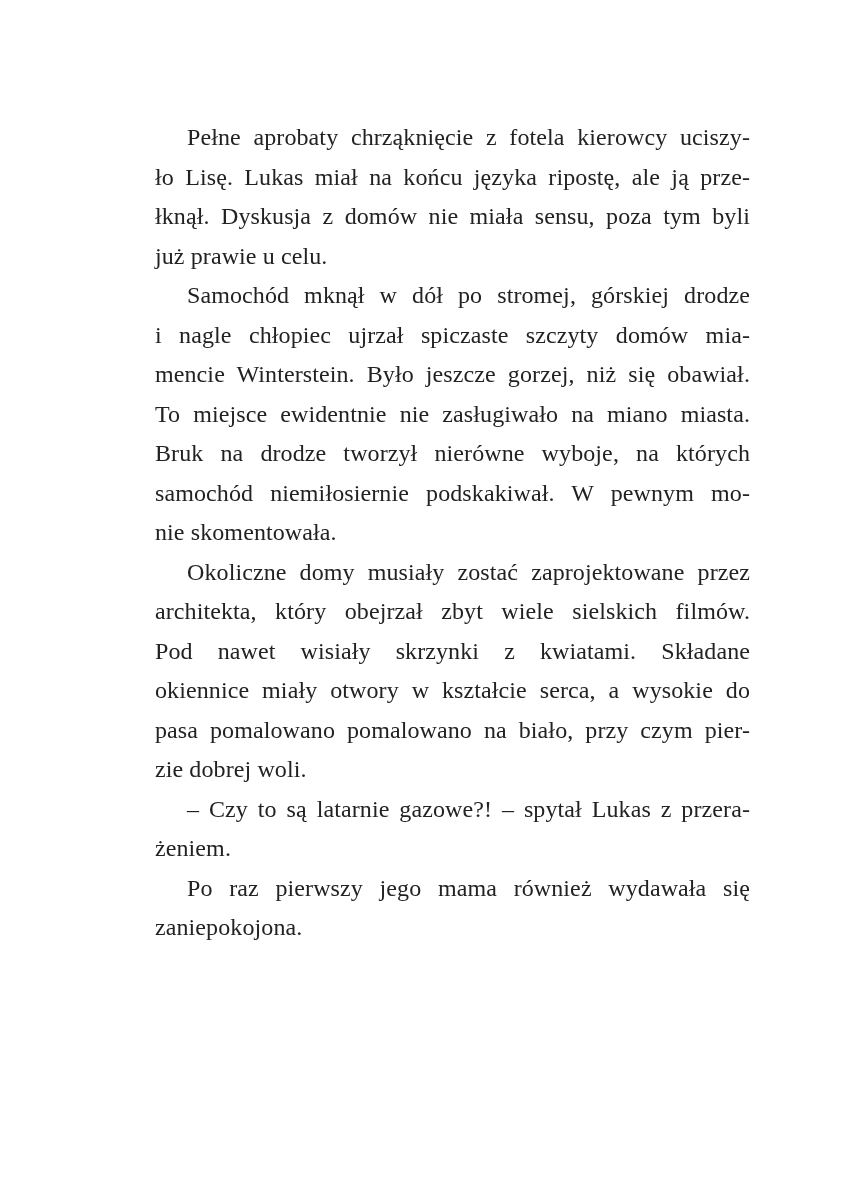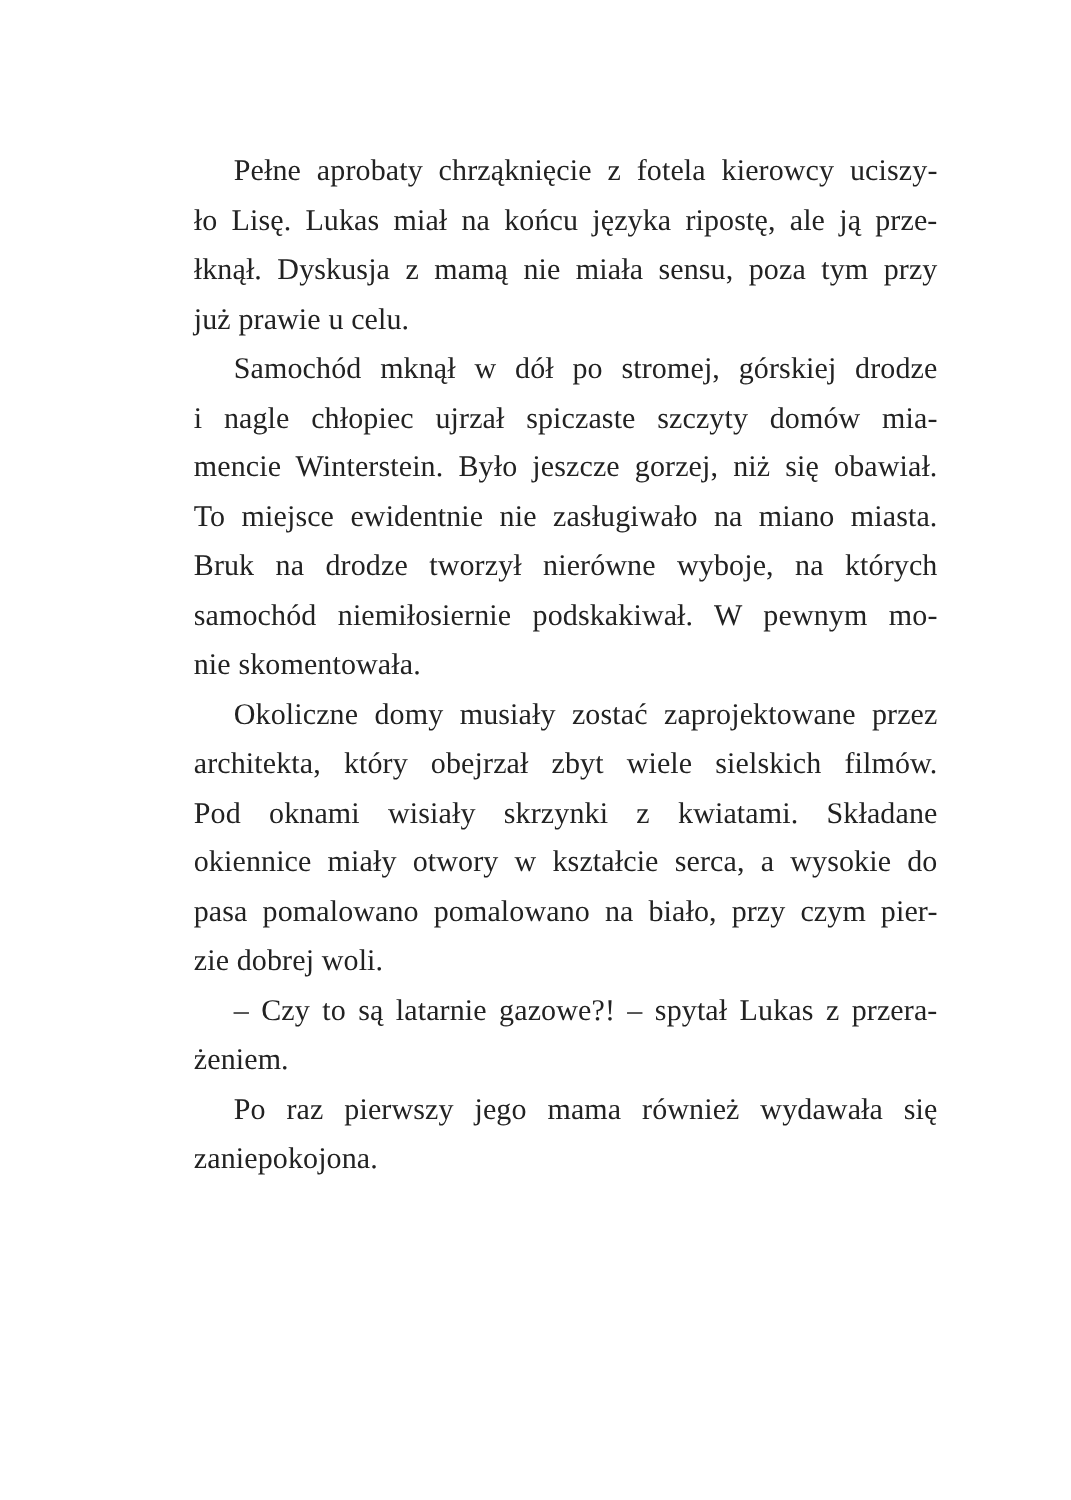--- a/index.html
+++ b/index.html
@@ -72,32 +72,32 @@
   .star.s5 { left: 158px; top: 30px; transform: rotate(15deg); }
 </style>
 </head>
 <body>
 
 <div class="page">
 
   <main class="text-block">
       <div class="line first">Pełne aprobaty chrząknięcie z fotela kierowcy uciszy-</div>
       <div class="line">ło Lisę. Lukas miał na końcu języka ripostę, ale ją prze-</div>
-      <div class="line">łknął. Dyskusja z mamą nie miała sensu, poza tym przy</div>
+      <div class="line">łknął. Dyskusja z domów nie miała sensu, poza tym byli</div>
       <div class="line last">już prawie u celu.</div>
       <div class="line first">Samochód mknął w dół po stromej, górskiej drodze</div>
       <div class="line">i nagle chłopiec ujrzał spiczaste szczyty domów mia-</div>
       <div class="line">mencie Winterstein. Było jeszcze gorzej, niż się obawiał.</div>
       <div class="line">To miejsce ewidentnie nie zasługiwało na miano miasta.</div>
       <div class="line">Bruk na drodze tworzył nierówne wyboje, na których</div>
       <div class="line">samochód niemiłosiernie podskakiwał. W pewnym mo-</div>
       <div class="line last">nie skomentowała.</div>
       <div class="line first">Okoliczne domy musiały zostać zaprojektowane przez</div>
       <div class="line">architekta, który obejrzał zbyt wiele sielskich filmów.</div>
-      <div class="line">Pod oknami wisiały skrzynki z kwiatami. Składane</div>
+      <div class="line">Pod nawet wisiały skrzynki z kwiatami. Składane</div>
       <div class="line">okiennice miały otwory w kształcie serca, a wysokie do</div>
       <div class="line">pasa pomalowano pomalowano na biało, przy czym pier-</div>
       <div class="line last">zie dobrej woli.</div>
       <div class="line first">– Czy to są latarnie gazowe?! – spytał Lukas z przera-</div>
       <div class="line last">żeniem.</div>
       <div class="line first">Po raz pierwszy jego mama również wydawała się</div>
       <div class="line last">zaniepokojona.</div>
     </main>
 
   <div class="footer-deco">

